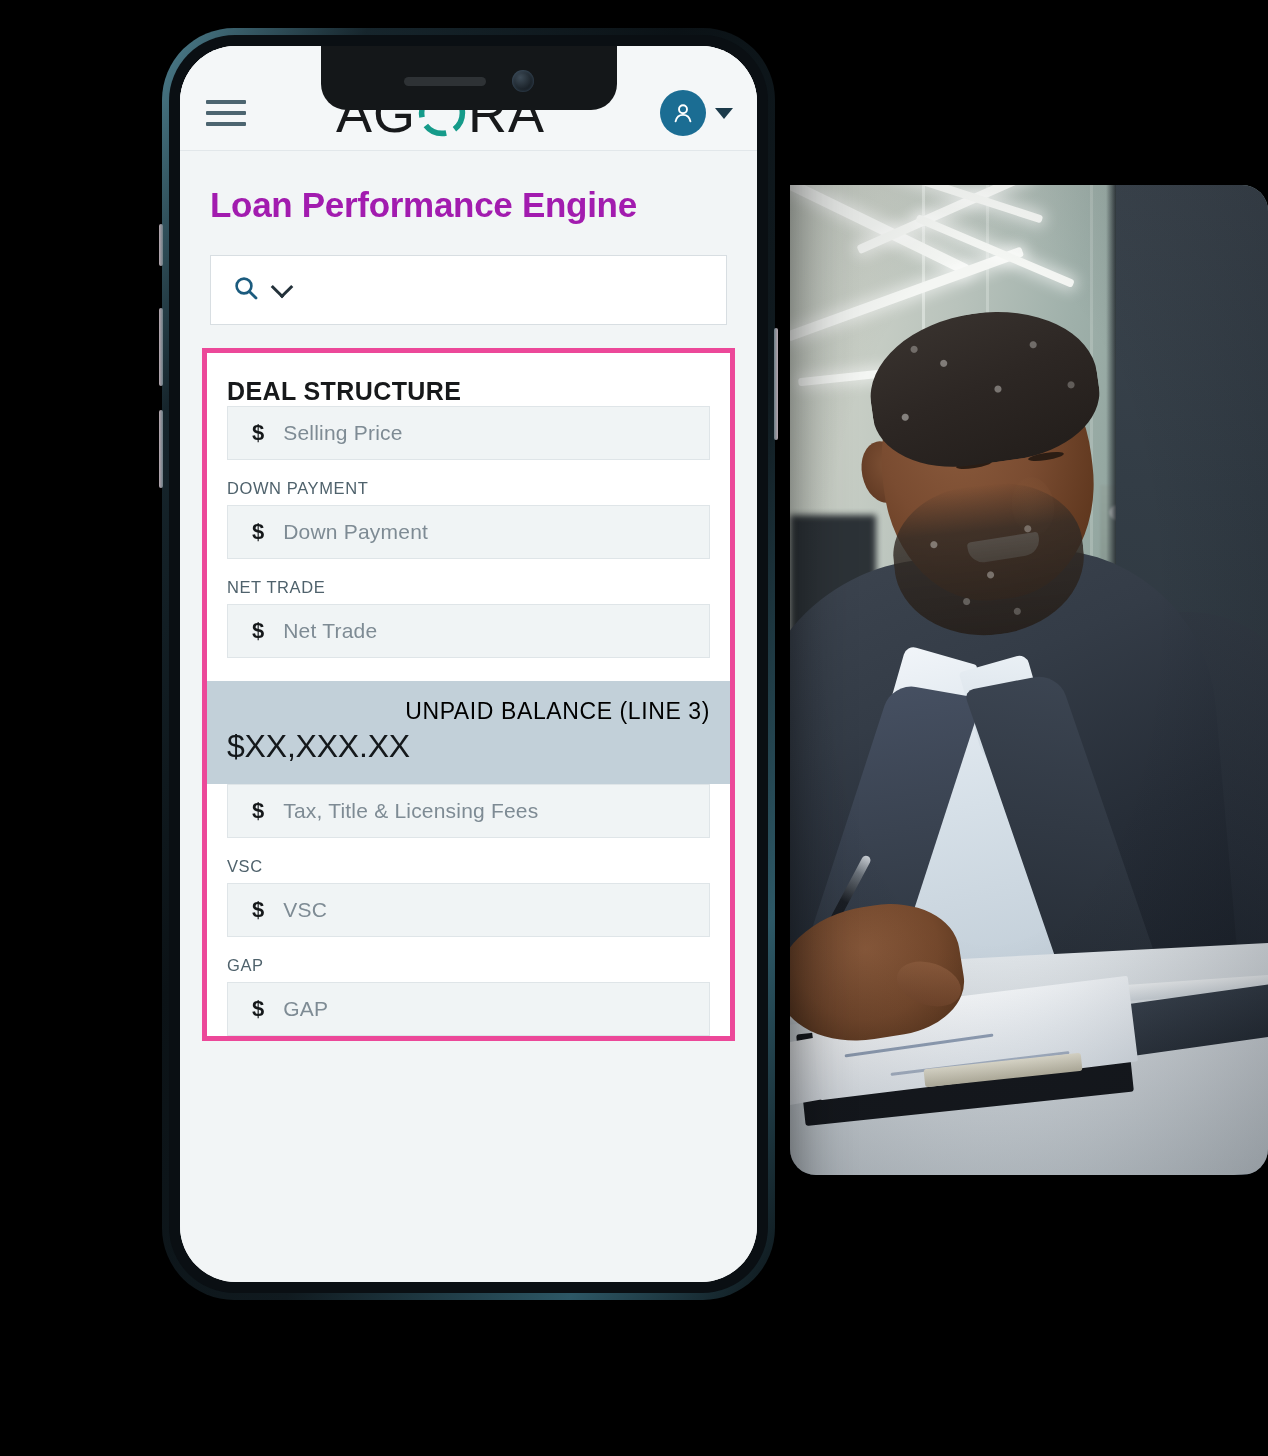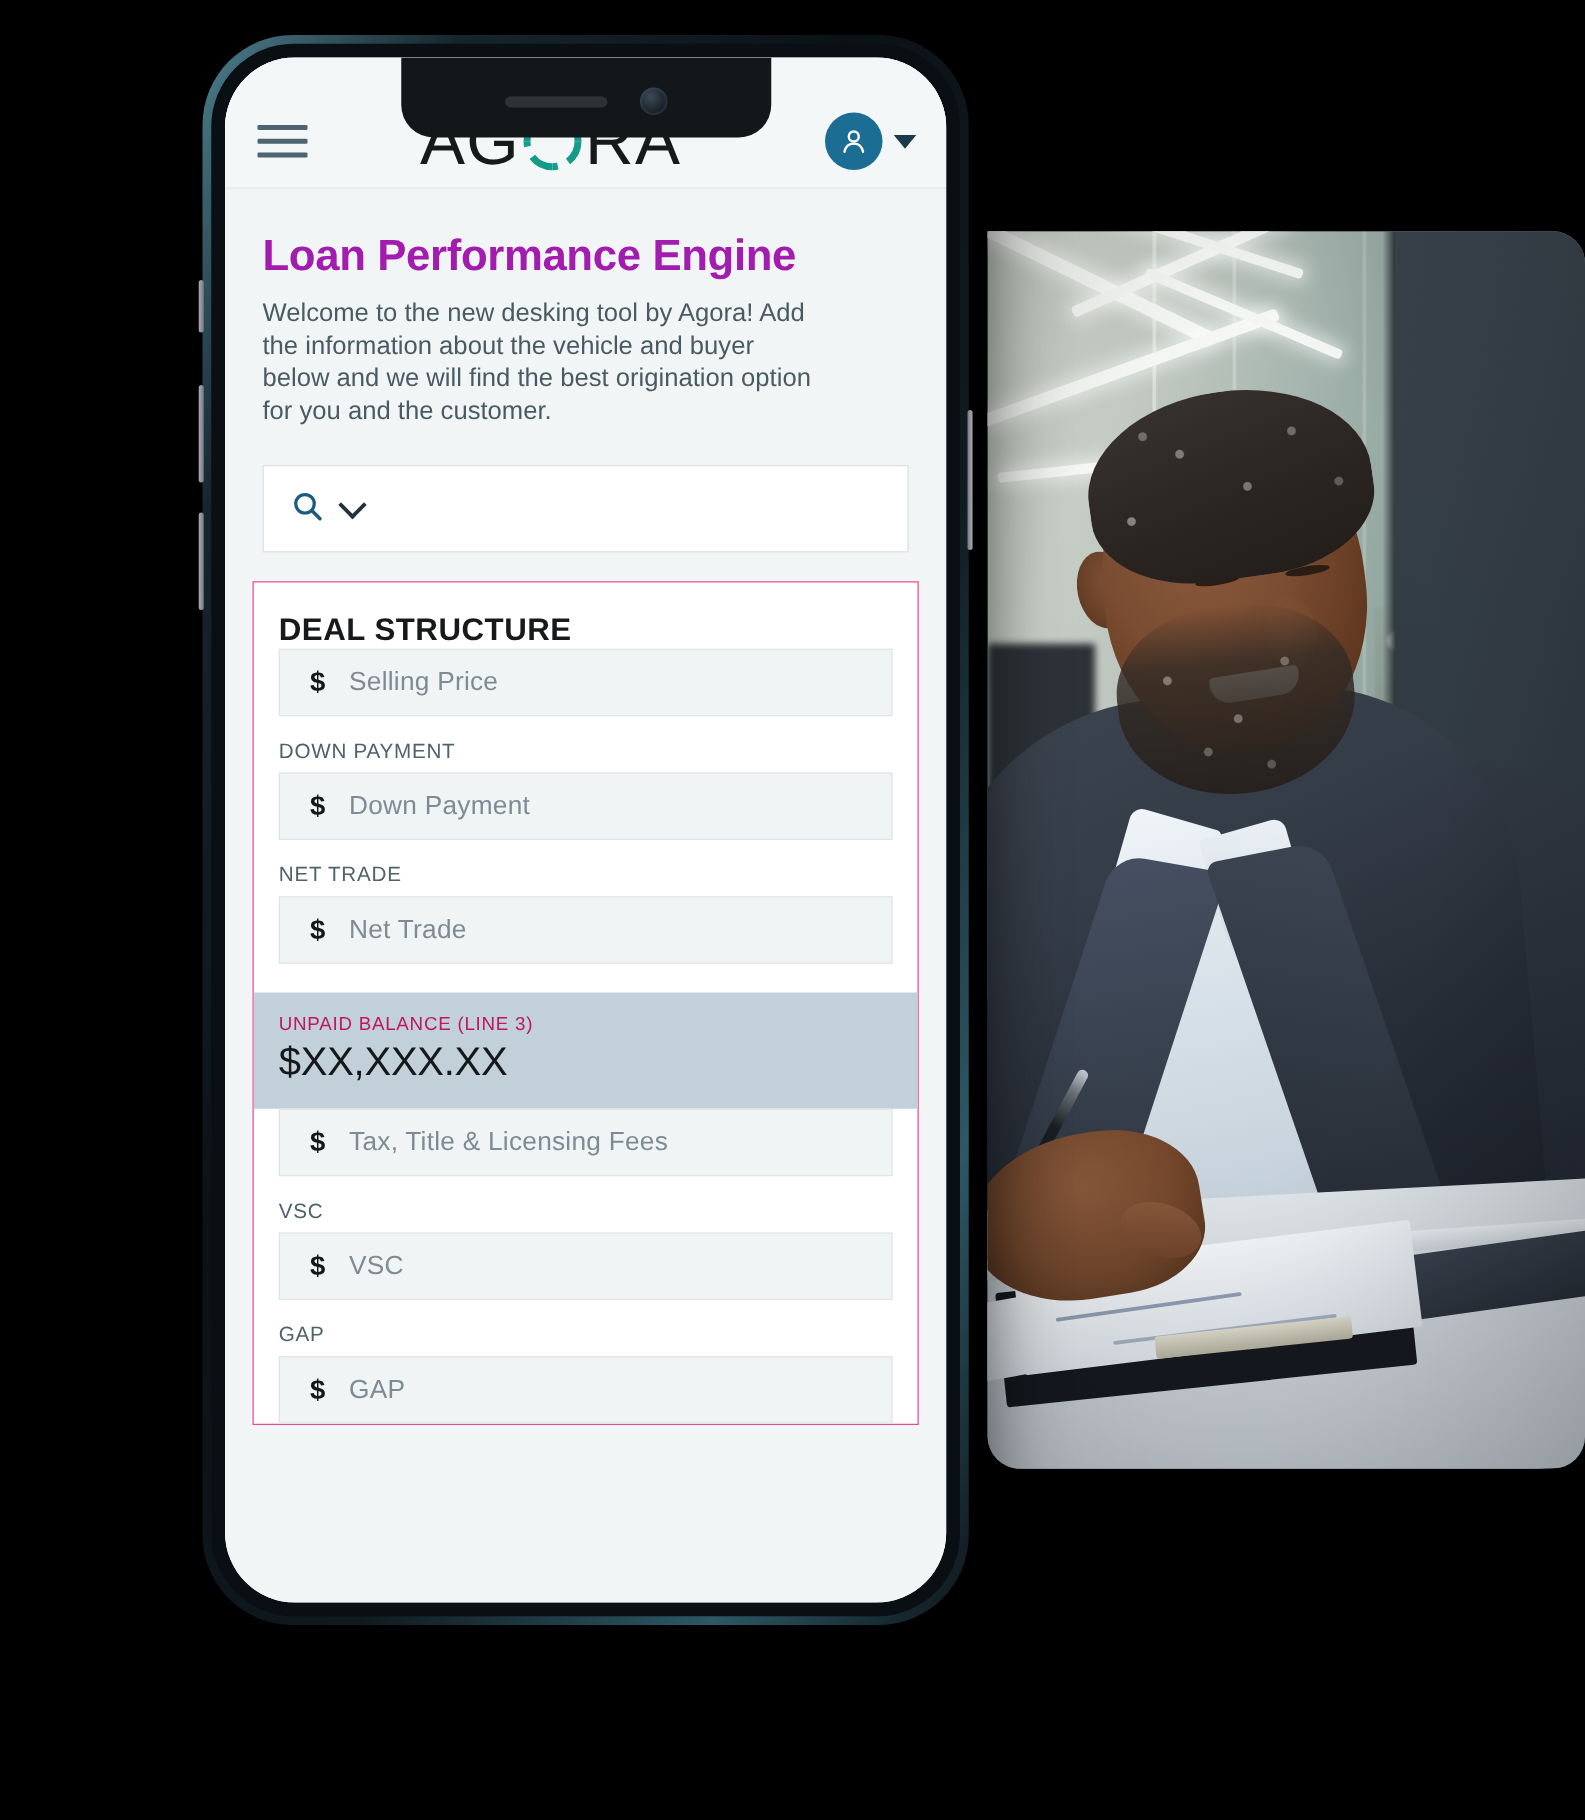--- a/index.html
+++ b/index.html
@@ -374,21 +374,21 @@
   }
   .vin-ph { flex: 1; font-size: 23px; color: #5d6f7a; }
   .chev {
     width: 16px; height: 16px; border-right: 3.4px solid #23313a; border-bottom: 3.4px solid #23313a;
     transform: rotate(45deg); margin-right: 4px; margin-top: -7px;
   }
 
   .card {
     margin: 23px 22px 0 22px;
     background: #ffffff;
-    border: 1px solid #ec4899;
+    border: 5px solid #ec4899;
     padding: 24px 0 0 0;
   }
   .card-title {
     font-size: 25px; font-weight: 700; color: #17191b;
     letter-spacing: 0.4px; padding: 0 20px 0 20px;
   }
   .fieldgroup { padding: 0 20px; }
   .flabel {
     font-size: 16.5px; color: #4f626c; letter-spacing: 0.6px;
     margin: 19px 0 7px 0;
@@ -398,21 +398,21 @@
     display: flex; align-items: center; gap: 19px; padding: 0 20px 0 24px;
   }
   .dollar { font-size: 22px; font-weight: 700; color: #15181a; }
   .fplace { font-size: 21px; color: #7e8b94; letter-spacing: .2px; }
 
   .balance {
     background: #c2d0d9;
     margin-top: 23px;
     padding: 17px 20px 19px 20px;
   }
-  .balance-label { font-size: 15px; color: #be185d; letter-spacing: .6px; }
+  .balance-label { font-size: 23px; color: #000000; letter-spacing: .6px; text-align: right; }
   .balance-value { font-size: 32px; font-weight: 400; color: #14181b; margin-top: 3px; letter-spacing: -0.2px; }
 </style>
 </head>
 <body>
 
 <div class="stage">
 
   <div class="photo-panel">
     <div class="photo-scene">
       <div class="ph-wall"></div>
@@ -518,21 +518,20 @@
                   <path d="M4.6 20.4 C 5.6 15.6 9 13.9 12 13.9 C 15 13.9 18.4 15.6 19.4 20.4" fill="none" stroke="#ffffff" stroke-width="1.9" stroke-linecap="round"></path>
                 </svg>
               </div>
               <div class="caret"></div>
             </div>
           </div>
 
           <div class="content">
 
             <div class="page-title">Loan Performance Engine</div>
-            <div class="page-desc">Welcome to the new desking tool by Agora! Add the information about the vehicle and buyer below and we will find the best origination option for you and the customer.</div>
 
             <div class="vin-box">
               <span>
                 <svg width="26" height="26" viewBox="0 0 26 26" aria-hidden="true">
                   <circle cx="11" cy="11" r="7.4" fill="none" stroke="#1b5b7e" stroke-width="2.6"></circle>
                   <line x1="16.4" y1="16.4" x2="23" y2="23" stroke="#1b5b7e" stroke-width="2.8" stroke-linecap="round"></line>
                 </svg>
               </span>
               <span class="chev"></span>
             </div>

